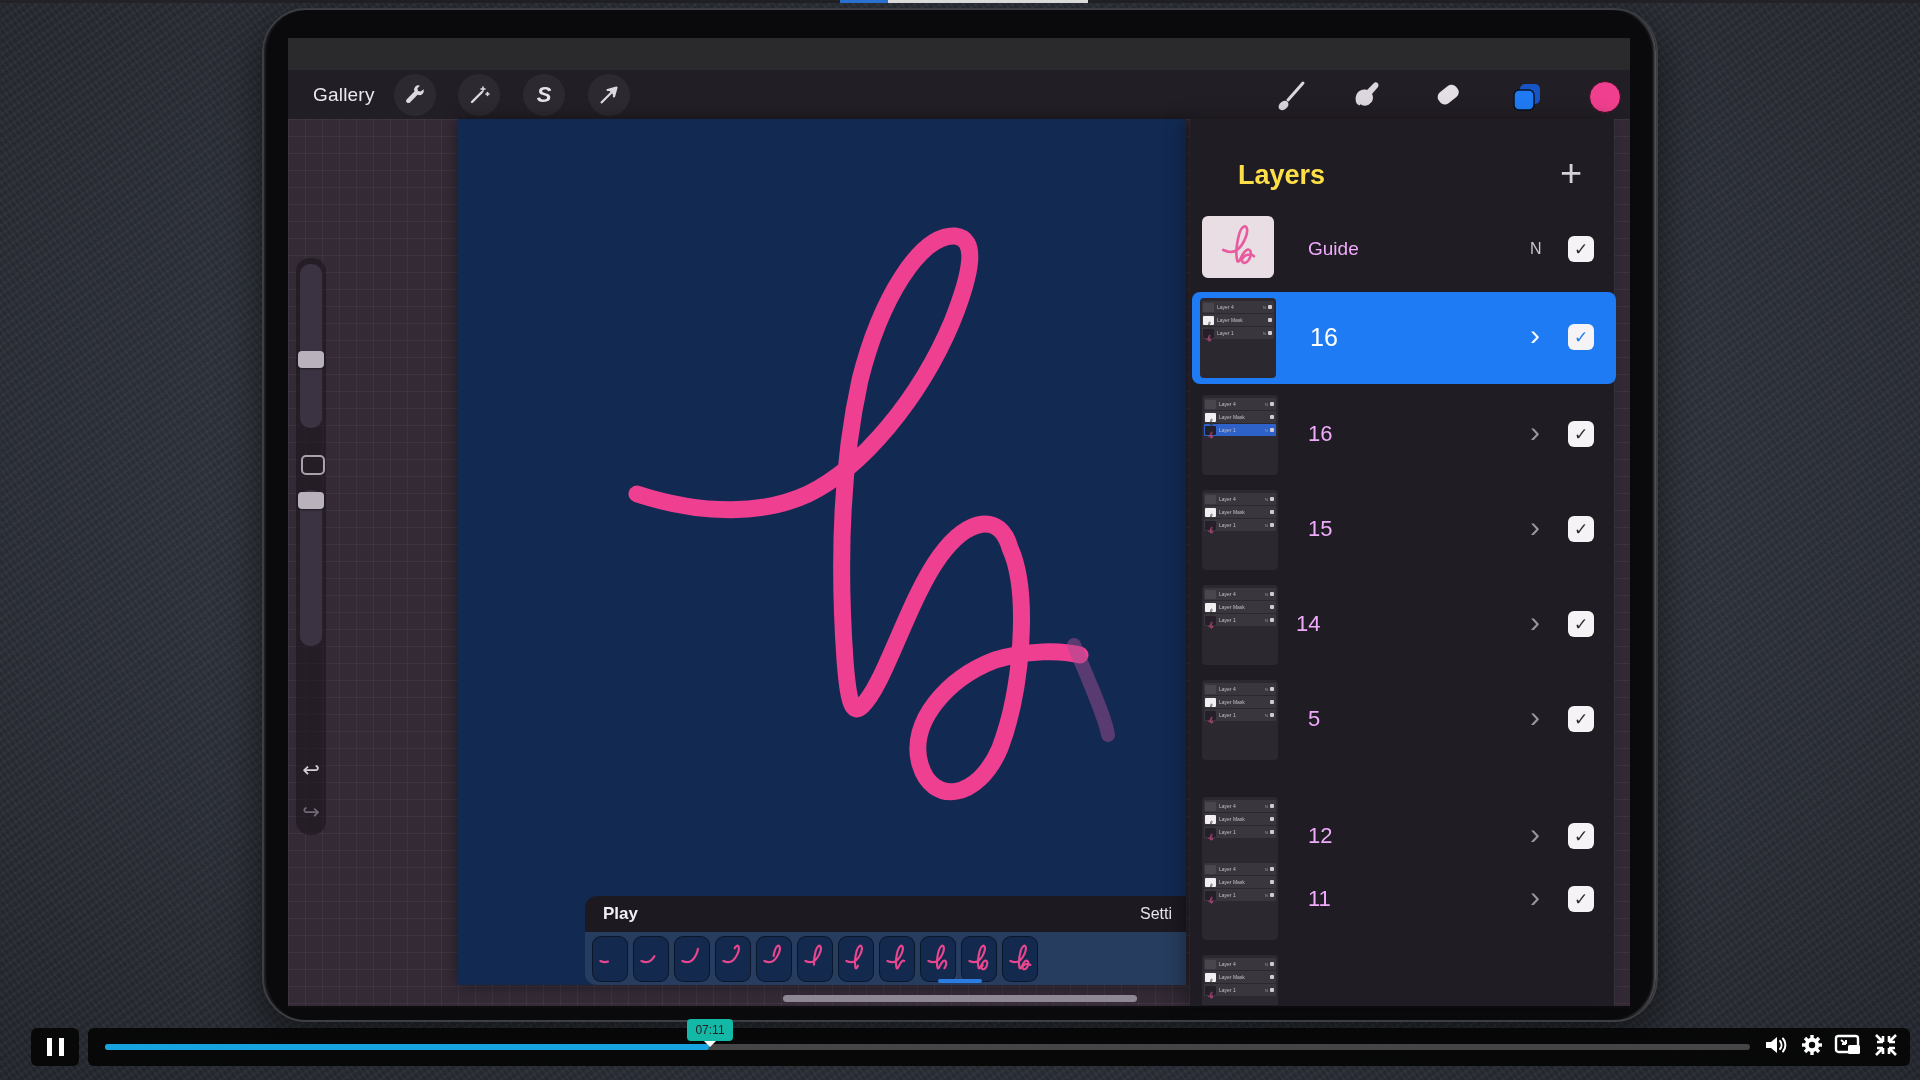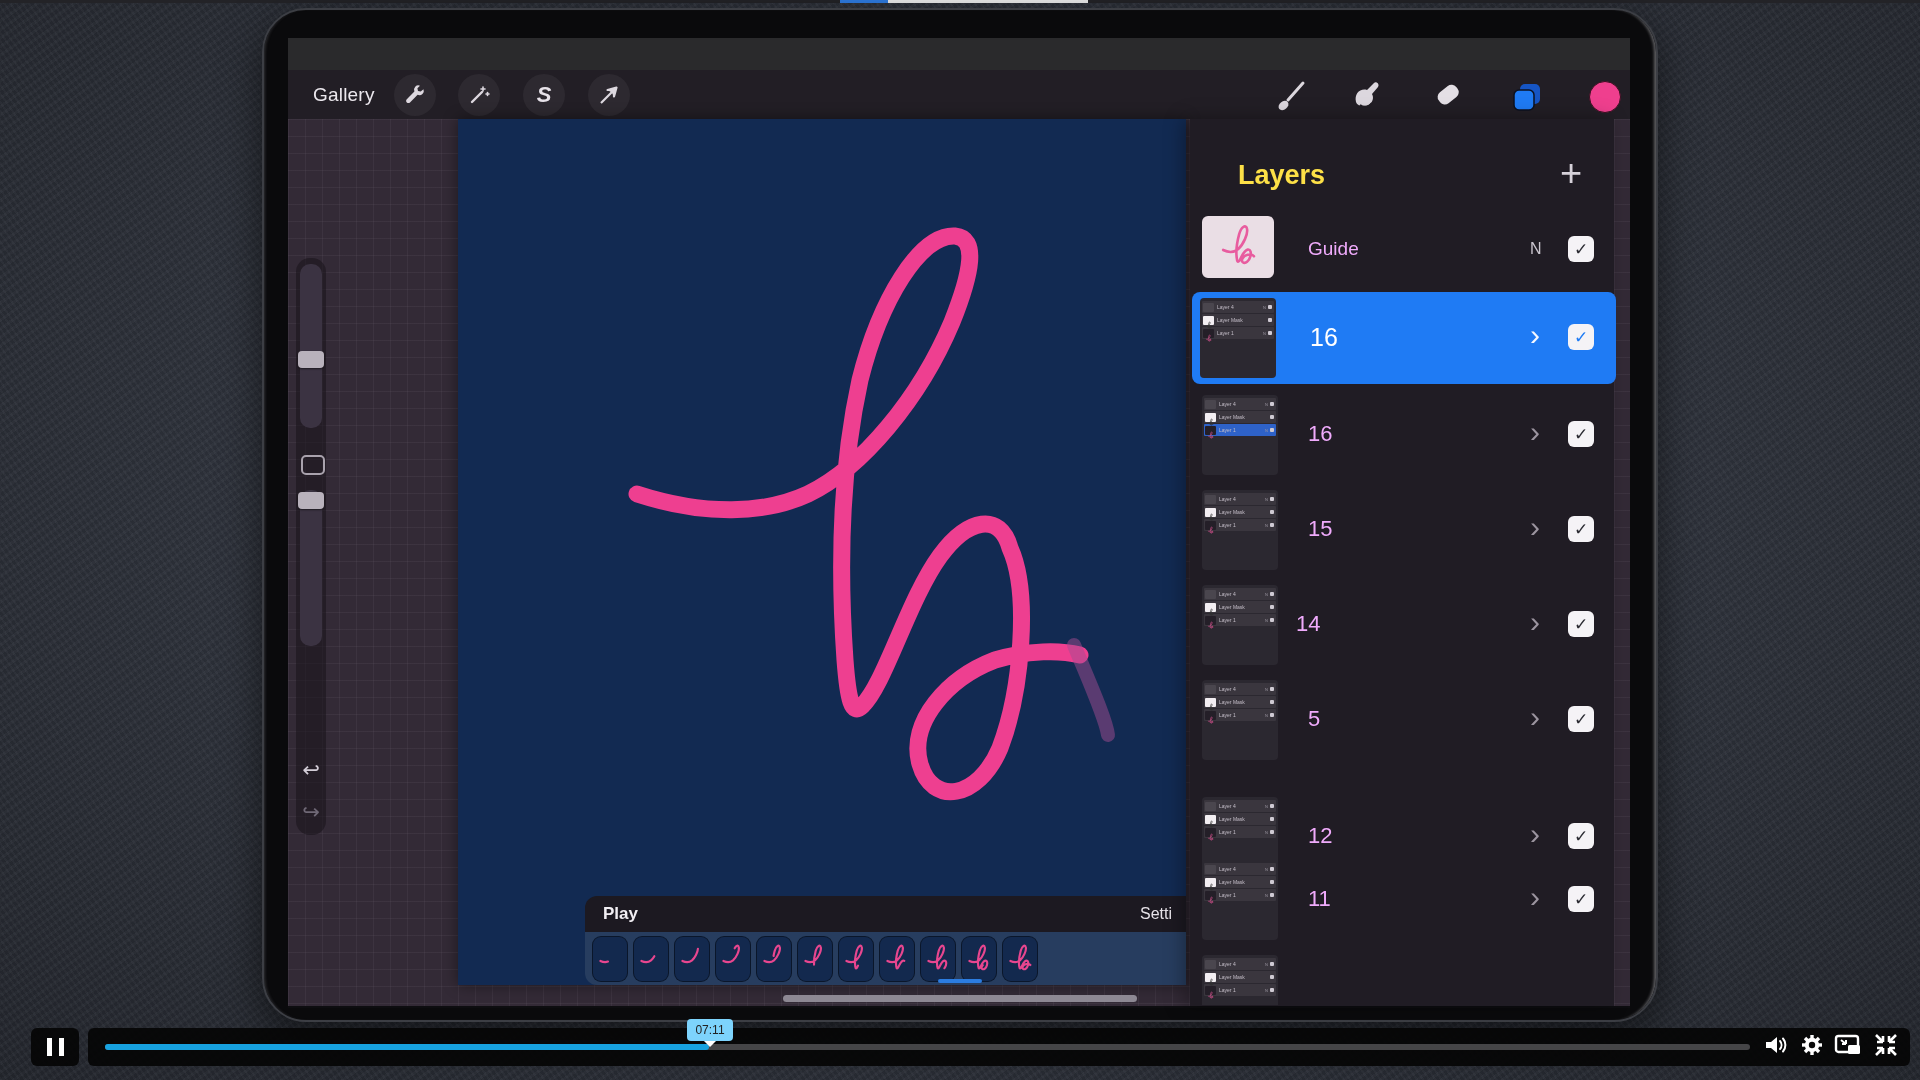--- a/index.html
+++ b/index.html
@@ -69,21 +69,21 @@
   .mini-label{font-size:5px;color:#c3bdc7;flex:1 1 auto;white-space:nowrap;overflow:hidden;}
   .mini-n{font-size:4px;color:#9a94a0;margin-right:2px;}
   .mini-dot{width:4px;height:4px;border-radius:1px;background:#cfcad3;margin-right:2px;flex:0 0 auto;}
   
   #pause-btn{left:31px;top:1028px;width:48px;height:38px;background:rgba(5,5,5,.92);border-radius:6px;
              display:flex;align-items:center;justify-content:center;gap:7px;}
   #pause-btn i{display:block;width:5px;height:18px;background:#fff;}
   #ctrl-bar{left:88px;top:1028px;width:1822px;height:38px;background:rgba(5,5,5,.92);border-radius:6px;}
   #track{left:105px;top:1044px;width:1645px;height:6px;background:#454547;border-radius:3px;}
   #track-fill{left:105px;top:1044px;height:6px;background:#17a2e0;border-radius:3px;}
-  #tooltip{left:687px;top:1019px;width:46px;height:22px;background:#7dd3fc;border-radius:4px;
+  #tooltip{left:687px;top:1019px;width:46px;height:22px;background:#14b8a6;border-radius:4px;
            display:flex;align-items:center;justify-content:center;font-size:12px;color:#222;}
   #tooltip-tip{left:704px;top:1041px;width:0;height:0;border-left:6px solid transparent;border-right:6px solid transparent;border-top:6px solid #fff;}
   .vicon{top:1033px;width:28px;height:28px;display:flex;align-items:center;justify-content:center;}
 </style>
 </head>
 <body>
 
 <div id="stage">
   <div id="fabric" class="abs"></div>
 

